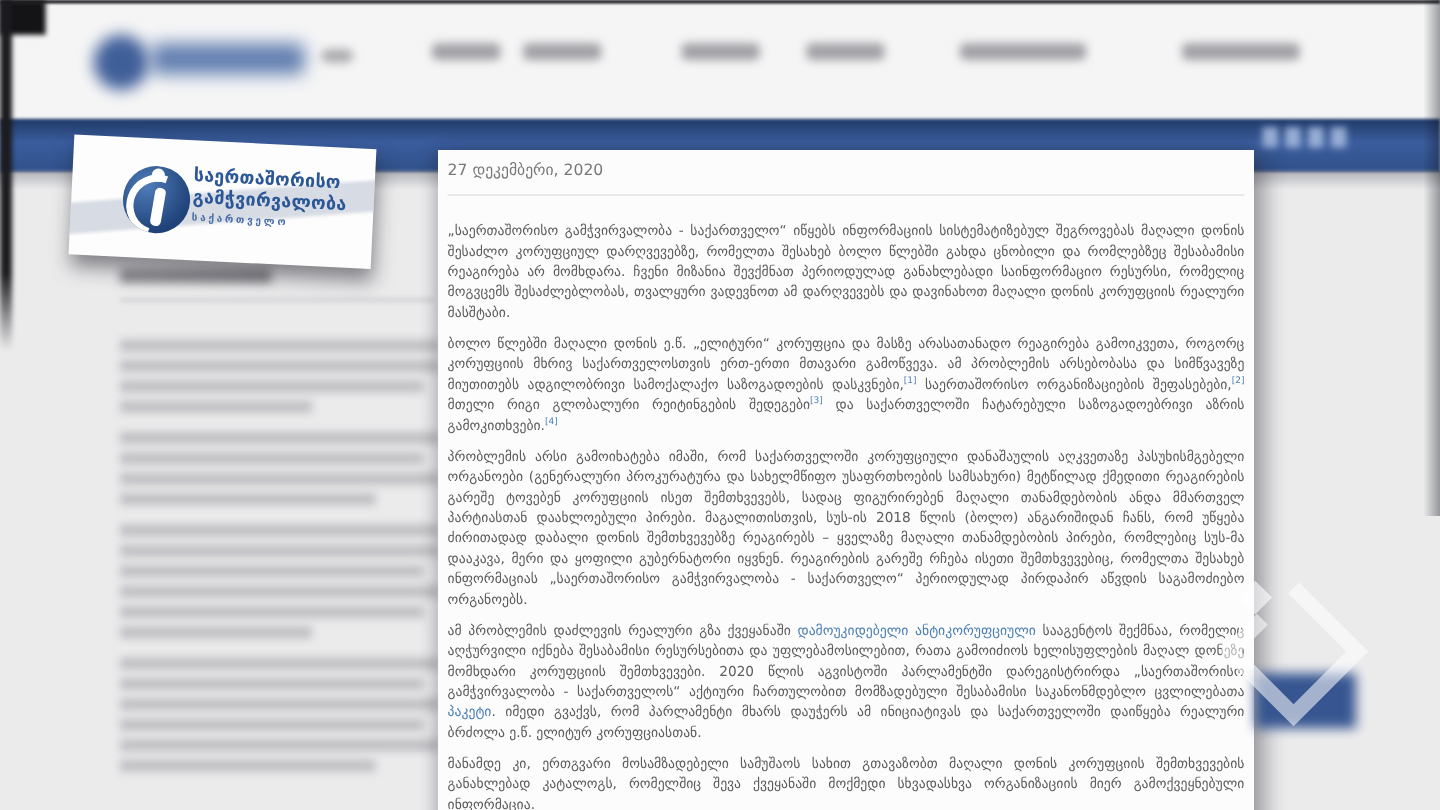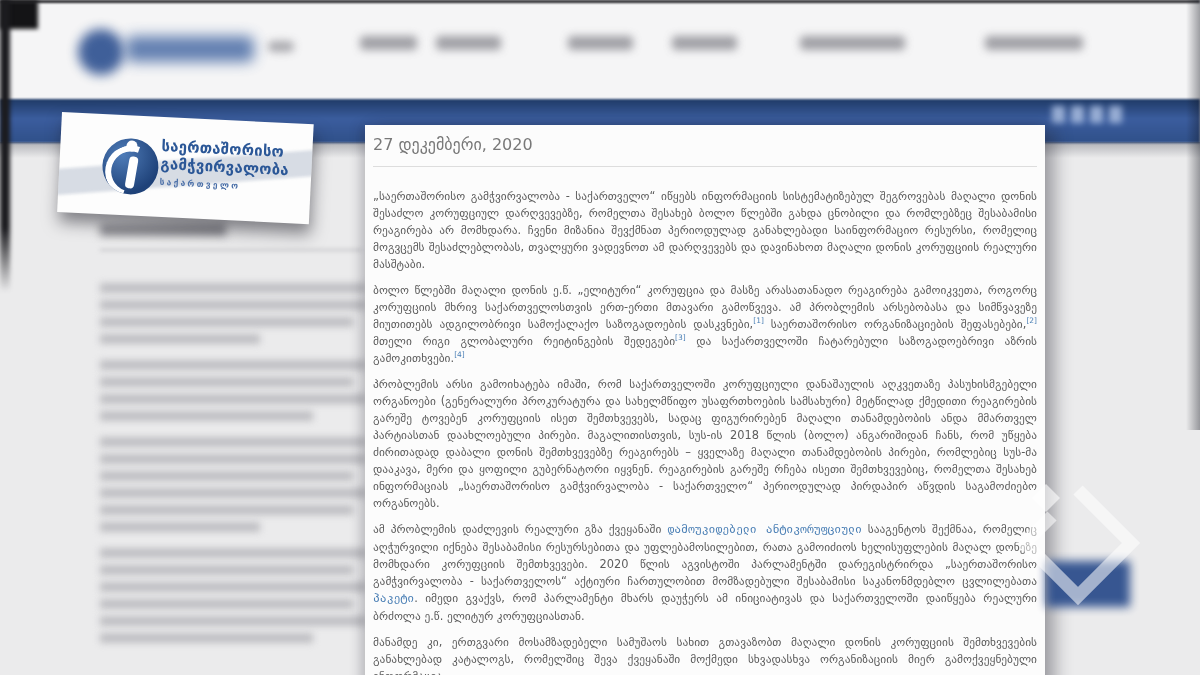--- a/index.html
+++ b/index.html
@@ -59,25 +59,25 @@
   .logo-text{position:absolute;left:101px;top:20px;color:#2b5797;}
   .logo-line{font-weight:bold;font-size:15px;line-height:18px;letter-spacing:.2px;white-space:nowrap;}
   .logo-sub{margin-top:4px;font-weight:bold;font-size:8.5px;letter-spacing:2.2px;color:#4a6fa8;white-space:nowrap;}
 
   
   .article-panel{position:absolute;left:365px;top:125px;width:680px;height:565px;background:#fcfcfc;
                  z-index:20;box-sizing:border-box;padding:10px 8px 0 8px;
                  box-shadow:10px 4px 16px rgba(35,35,48,.38),-6px 0 10px rgba(35,35,48,.18);}
   .art-title{margin:0 0 9px 0;font-size:14.5px;font-weight:bold;color:#3e3e40;
              letter-spacing:-.2px;white-space:nowrap;overflow:hidden;}
-  .art-date{margin:0 0 12px 0;font-size:16px;color:#787878;}
+  .art-date{margin:0 0 12px 0;font-size:13px;color:#787878;}
   .art-hr{border:none;border-top:1px solid #ddd;margin:0 0 21px 0;}
   #article-body p{margin:0 0 9px 0;font-size:11.4px;line-height:17px;color:#5c5c5c;
                   text-align:justify;}
-  #article-body a.lnk{color:#4a7fb5;text-decoration:none;font-family:Liberation Mono, monospace;}
+  #article-body a.lnk{color:#4a7fb5;text-decoration:none;}
   #article-body sup.ref{font-size:7.5px;color:#4a7fb5;line-height:0;}
 
   
   .blue-bar{position:absolute;left:1046px;top:561px;width:84px;height:46px;background:#2e4f8d;
             filter:blur(5px);opacity:.95;z-index:25;}
   .watermark{position:absolute;left:1012px;top:465px;width:140px;height:150px;z-index:50;pointer-events:none;}
 </style>
 </head>
 <body>
 

